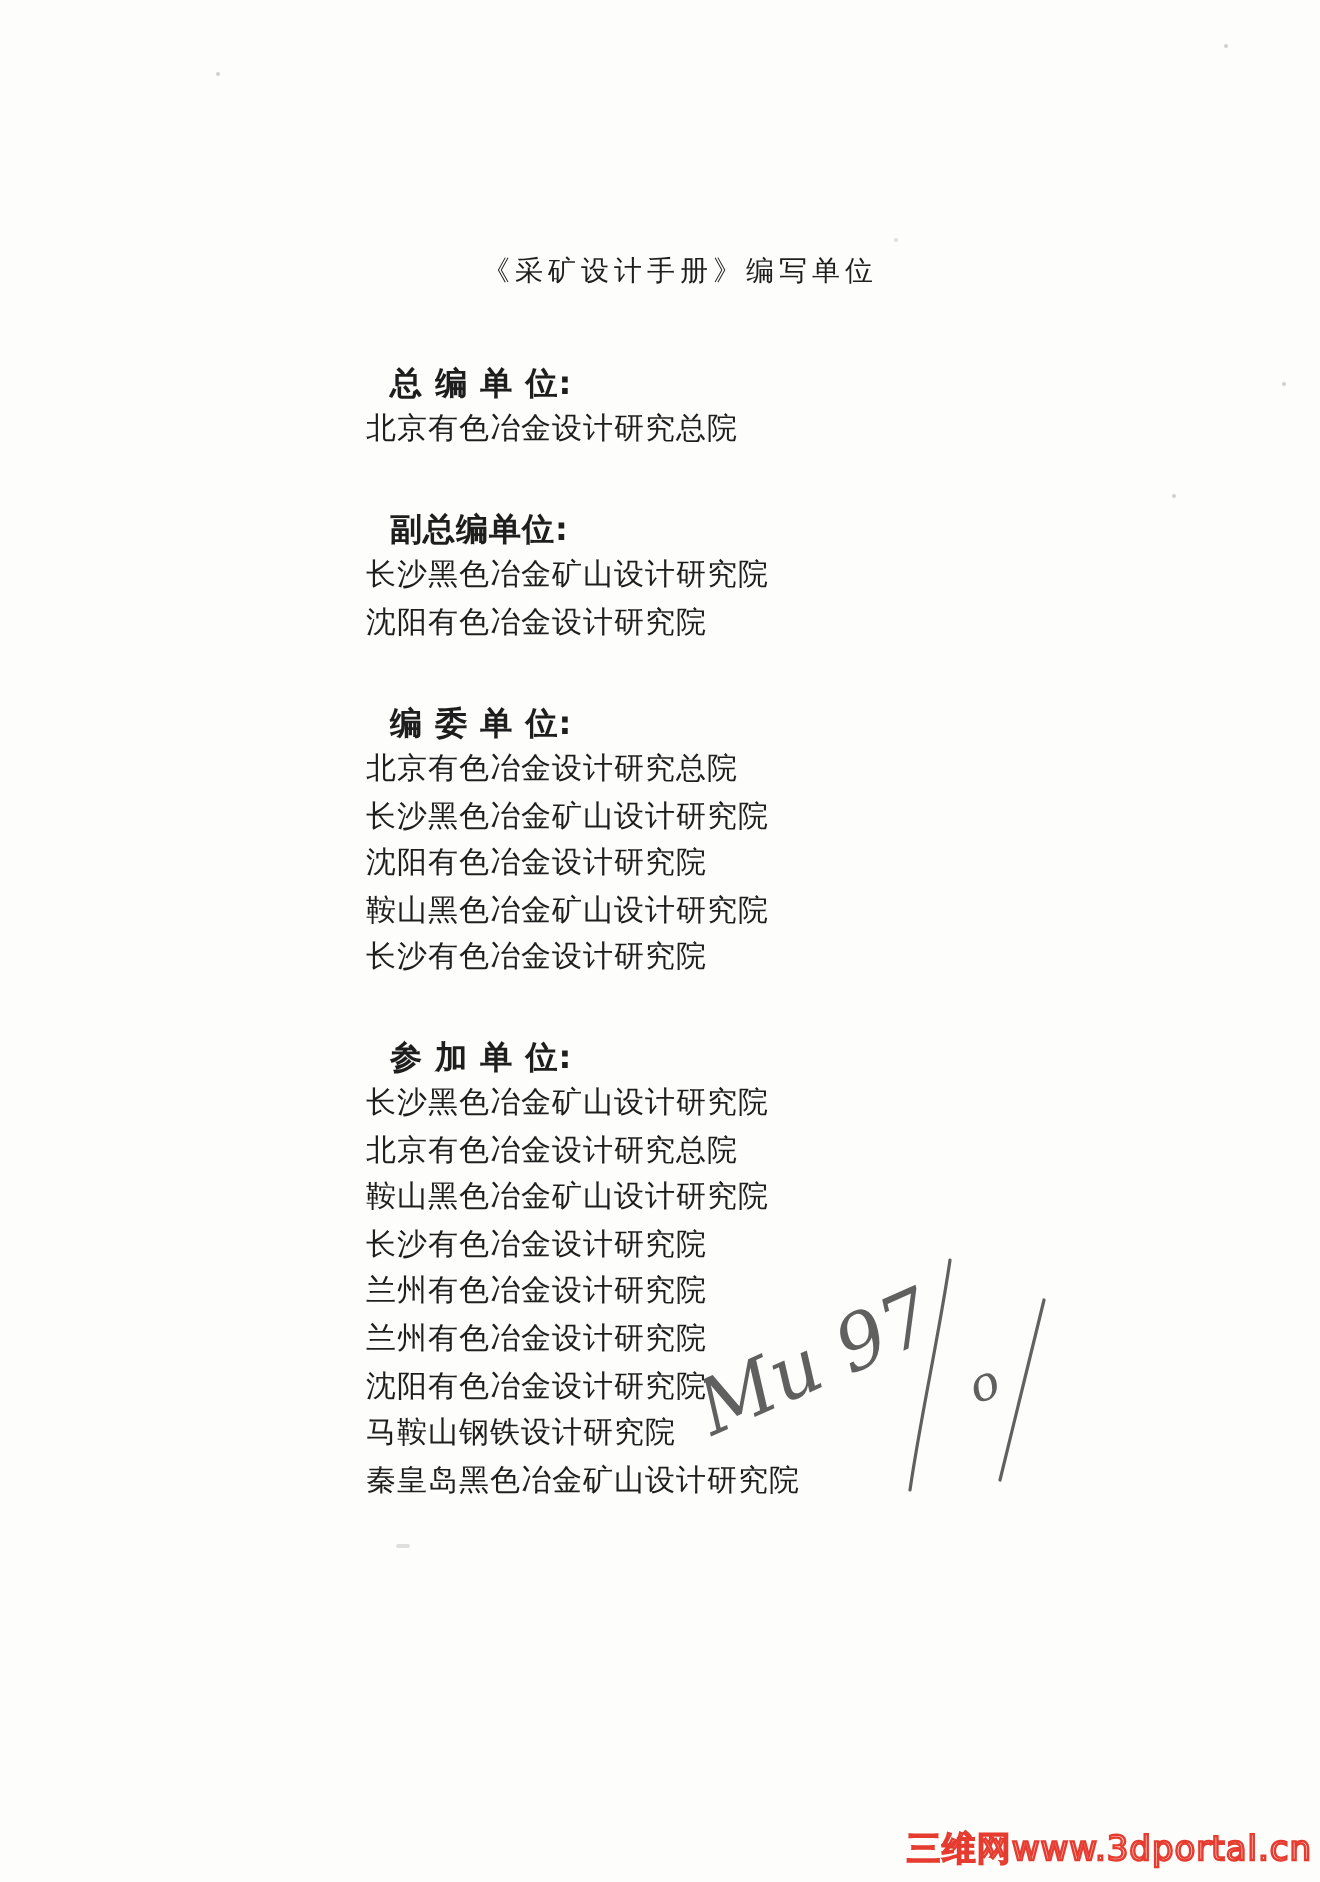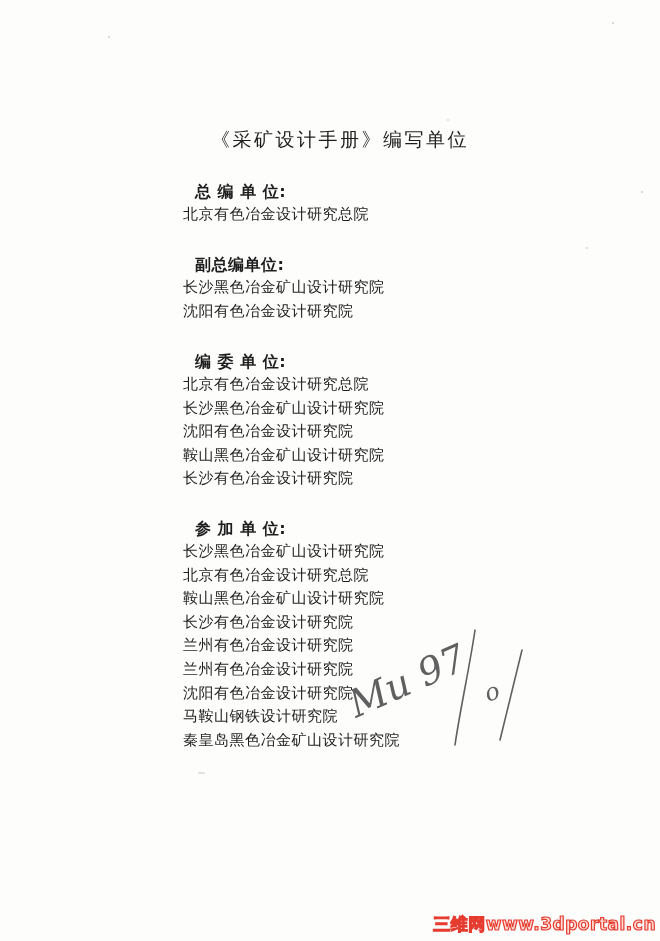--- a/index.html
+++ b/index.html
@@ -12,21 +12,21 @@
     font-family: "DejaVu Serif", "Liberation Serif", serif;
   }
 
   .page-title {
     position: absolute;
     top: 127px; left: 0;
     width: 660px;
     box-sizing: border-box;
     padding-left: 20px;
     text-align: center;
-    font-size: 19px;
+    font-size: 14px;
     font-weight: 500;
     letter-spacing: 2.5px;
     white-space: nowrap;
   }
 
   .section {
     position: absolute;
     left: 156px;
     white-space: nowrap;
   }
@@ -60,21 +60,21 @@
     font-family: "DejaVu Serif", "Liberation Serif", serif;
     font-style: italic;
     fill: #454545;
     opacity: 0.85;
   }
 
   .watermark {
     position: absolute;
     right: 4px; bottom: 5px;
     font-family: "DejaVu Sans", "Liberation Sans", sans-serif;
-    font-weight: 700;
+    font-weight: 400;
     font-size: 17px;
     letter-spacing: 0.5px;
     color: #ffd9d3;
     -webkit-text-stroke: 1.2px #e63c30;
     white-space: nowrap;
   }
 
   .speck {
     position: absolute;
     background: #9a9a94;

